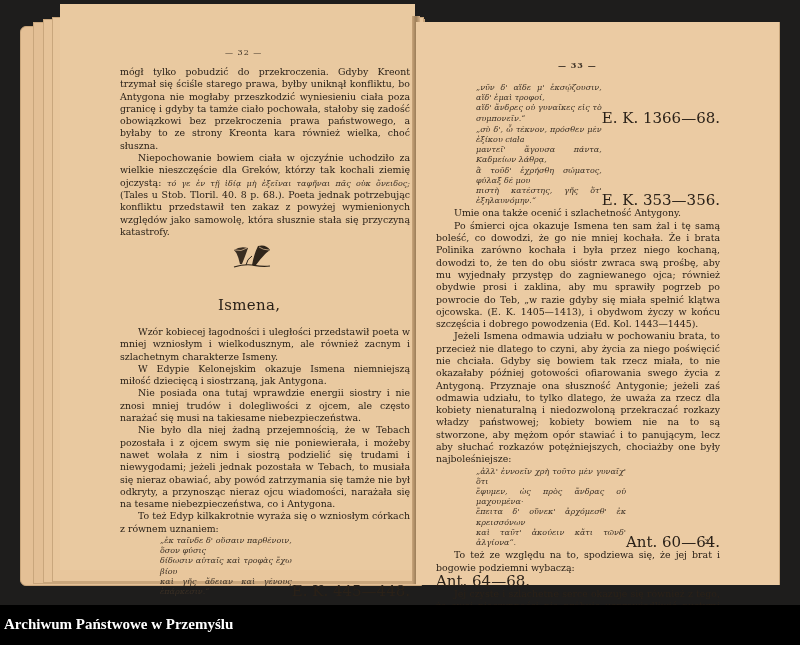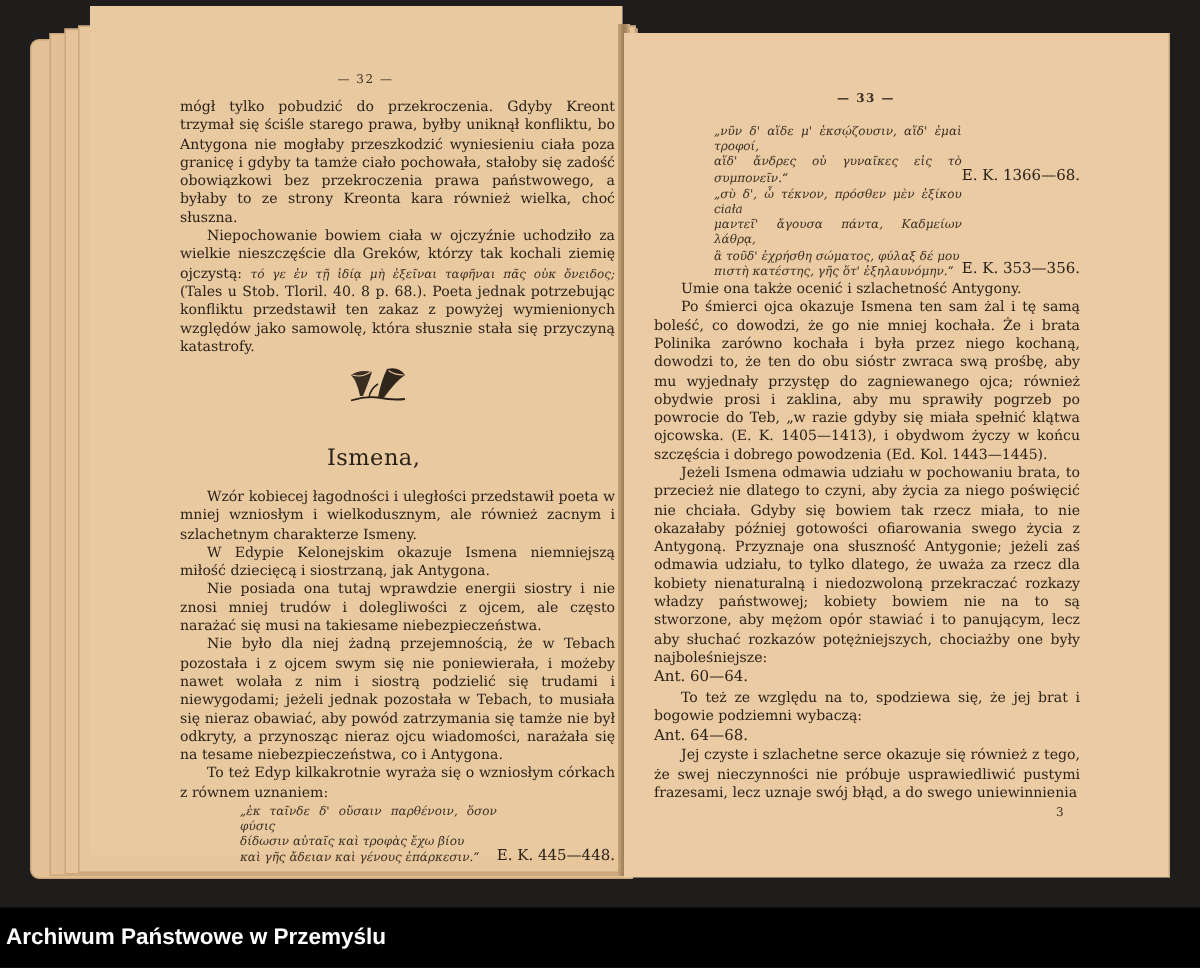--- a/index.html
+++ b/index.html
@@ -14,26 +14,26 @@
   .page.left { left:60px; top:4px; width:355px; height:566px; }
   .page.right { left:416px; top:22px; width:363px; height:563px; background:#ebcba3; border-right:1px solid #c8a67c; }
   .gutter { position:absolute; left:412px; top:16px; width:8px; height:568px; background:linear-gradient(to right,#c9a57b,#9b7d58,#d3b089); }
   .folio { position:absolute; font-size:8px; letter-spacing:1px; color:#3b3024; }
   .text { position:absolute; font-size:9.4px; line-height:12.3px; text-align:justify; }
   .text p { margin:0; }
   .text p.ind { text-indent:18px; }
   .greek { font-style:italic; font-size:8px; line-height:10.2px; color:#3a2f24; }
   .quote { display:flex; align-items:flex-end; justify-content:space-between; margin:1px 0 1px 0; }
   .quote .lines { padding-left:22px; }
-  .quote .ref { font-size:10px; white-space:nowrap; }
+  .quote .ref { font-size:15px; white-space:nowrap; }
   .heading { position:absolute; font-size:15px; letter-spacing:0.3px; color:#2a2118; }
   .ornament { position:absolute; }
   .sig { position:absolute; font-size:8px; color:#3a2f24; }
   .footer { position:absolute; left:0; top:605px; width:800px; height:40px; background:#000; }
-  .footer span { position:absolute; left:4px; top:11px; color:#fff; font-family:Liberation Sans, sans-serif; font-weight:bold; font-size:15px; }
+  .footer span { position:absolute; left:4px; top:11px; color:#fff; font-family:Liberation Serif, serif; font-weight:bold; font-size:15px; }
 </style>
 </head>
 <body>
 
 <div class="scan">
   <div class="stack s1"></div>
   <div class="stack s2"></div>
   <div class="stack s3"></div>
   <div class="stack s4"></div>
 
@@ -94,20 +94,26 @@
           <div>μαντεῖ' ἄγουσα πάντα, Καδμείων λάθρᾳ,</div>
           <div>ἃ τοῦδ' ἐχρήσθη σώματος, φύλαξ δέ μου</div>
           <div>πιστὴ κατέστης, γῆς ὅτ' ἐξηλαυνόμην.“</div>
         </div>
         <div class="ref">E. K. 353—356.</div>
       </div>
       <p class="ind">Umie ona także ocenić i szlachetność Antygony.</p>
       <p class="ind">Po śmierci ojca okazuje Ismena ten sam żal i tę samą boleść, co dowodzi, że go nie mniej kochała. Że i brata Polinika zarówno kochała i była przez niego kochaną, dowodzi to, że ten do obu sióstr zwraca swą prośbę, aby mu wyjednały przystęp do zagniewanego ojca; również obydwie prosi i zaklina, aby mu sprawiły pogrzeb po powrocie do Teb, „w razie gdyby się miała spełnić klątwa ojcowska. (E. K. 1405—1413), i obydwom życzy w końcu szczęścia i dobrego powodzenia (Ed. Kol. 1443—1445).</p>
       <p class="ind">Jeżeli Ismena odmawia udziału w pochowaniu brata, to przecież nie dlatego to czyni, aby życia za niego poświęcić nie chciała. Gdyby się bowiem tak rzecz miała, to nie okazałaby później gotowości ofiarowania swego życia z Antygoną. Przyznaje ona słuszność Antygonie; jeżeli zaś odmawia udziału, to tylko dlatego, że uważa za rzecz dla kobiety nienaturalną i niedozwoloną przekraczać rozkazy władzy państwowej; kobiety bowiem nie na to są stworzone, aby mężom opór stawiać i to panującym, lecz aby słuchać rozkazów potężniejszych, chociażby one były najboleśniejsze:</p>
       <div class="quote">
+        <div class="lines greek" style="padding-left:40px;">
+          <div>„ἀλλ' ἐννοεῖν χρὴ τοῦτο μὲν γυναῖχ' ὅτι</div>
+          <div>ἔφυμεν, ὡς πρὸς ἄνδρας οὐ μαχουμένα·</div>
+          <div>ἔπειτα δ' οὕνεκ' ἀρχόμεσθ' ἐκ κρεισσόνων</div>
+          <div>καὶ ταῦτ' ἀκούειν κἄτι τῶνδ' ἀλγίονα“.</div>
+        </div>
         <div class="ref">Ant. 60—64.</div>
       </div>
       <p class="ind">To też ze względu na to, spodziewa się, że jej brat i bogowie podziemni wybaczą:</p>
       <div class="quote">
         <div class="ref">Ant. 64—68.</div>
       </div>
       <p class="ind">Jej czyste i szlachetne serce okazuje się również z tego, że swej nieczynności nie próbuje usprawiedliwić pustymi frazesami, lecz uznaje swój błąd, a do swego uniewinnienia</p>
     </div>
 
     <div class="sig" style="left:288px; top:515px;">3</div>

